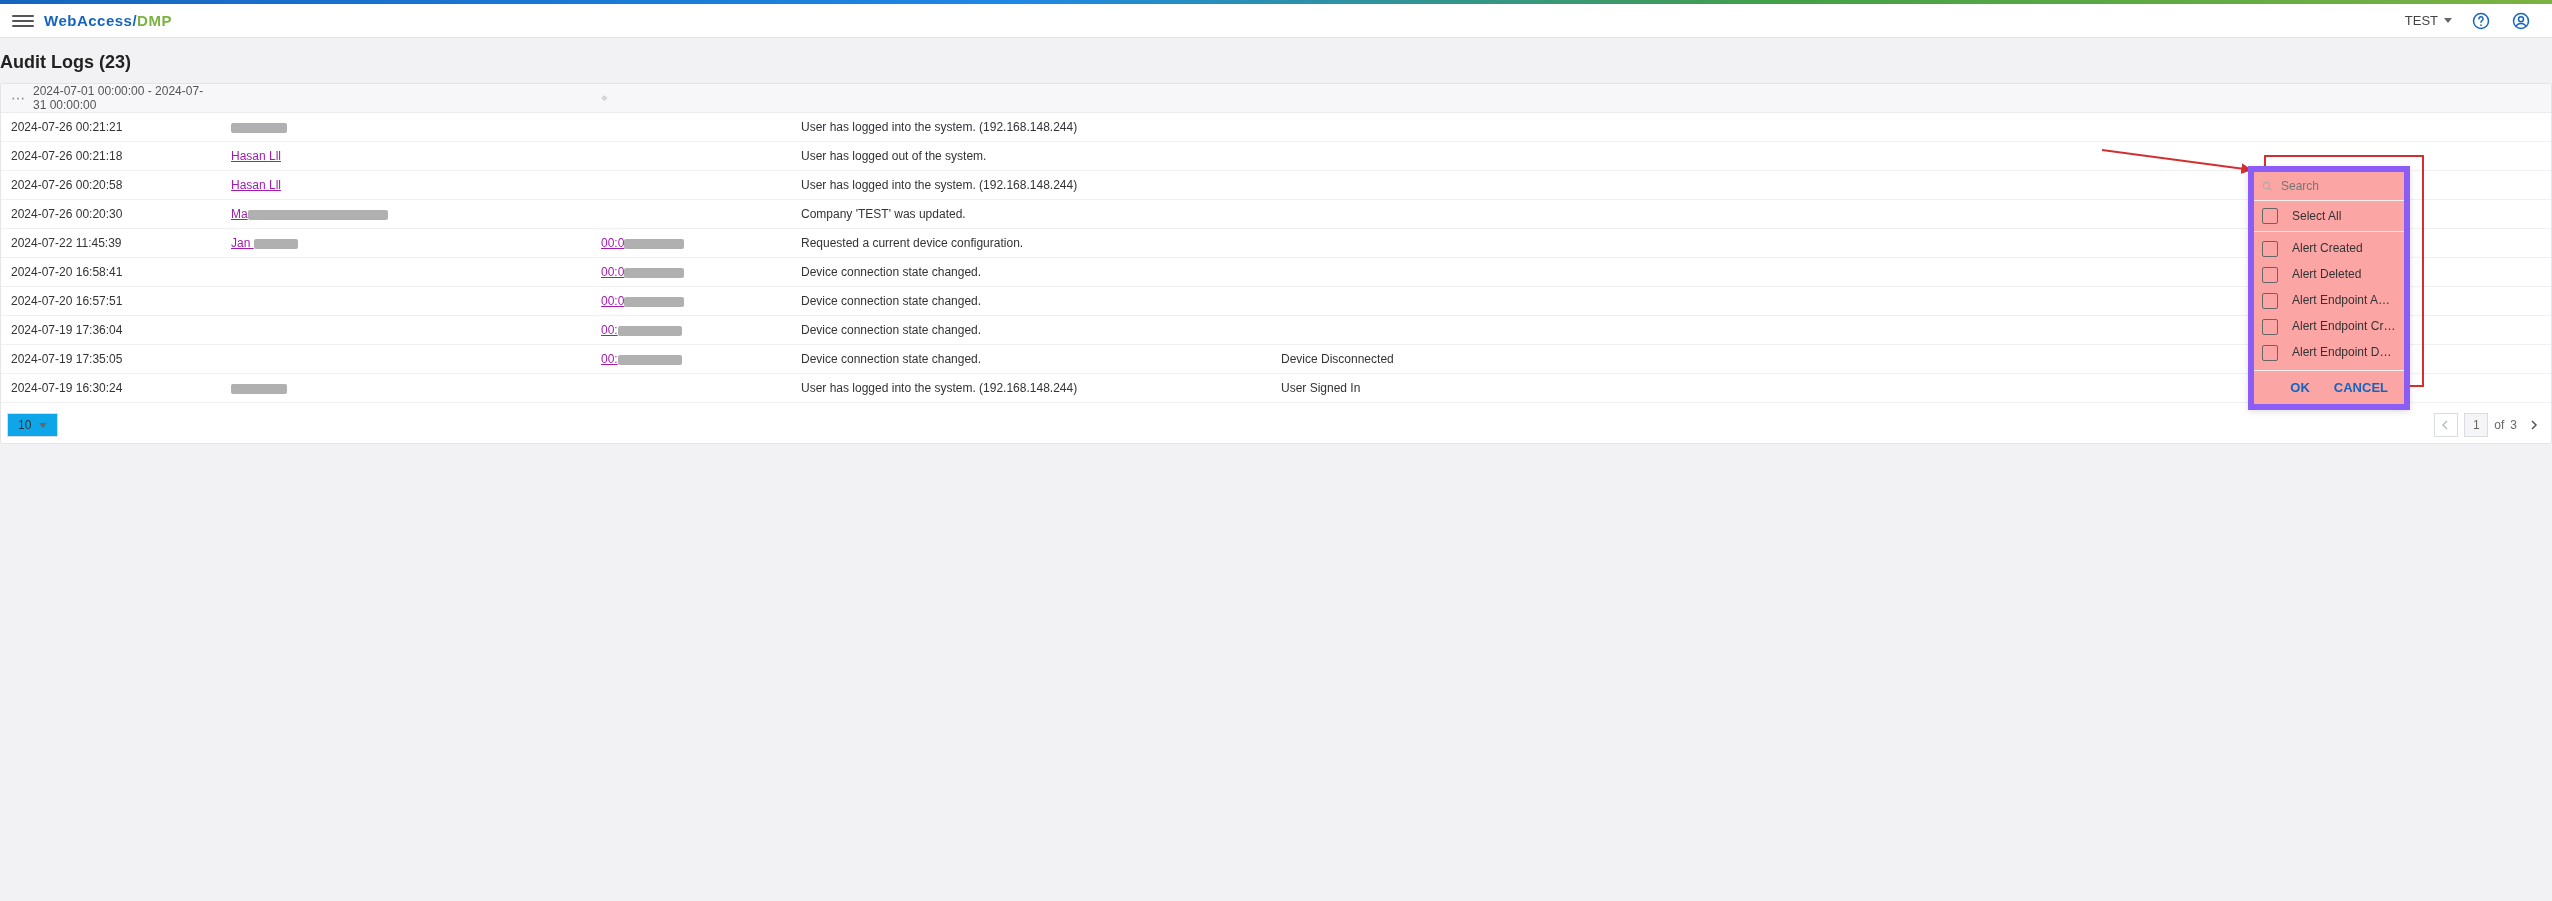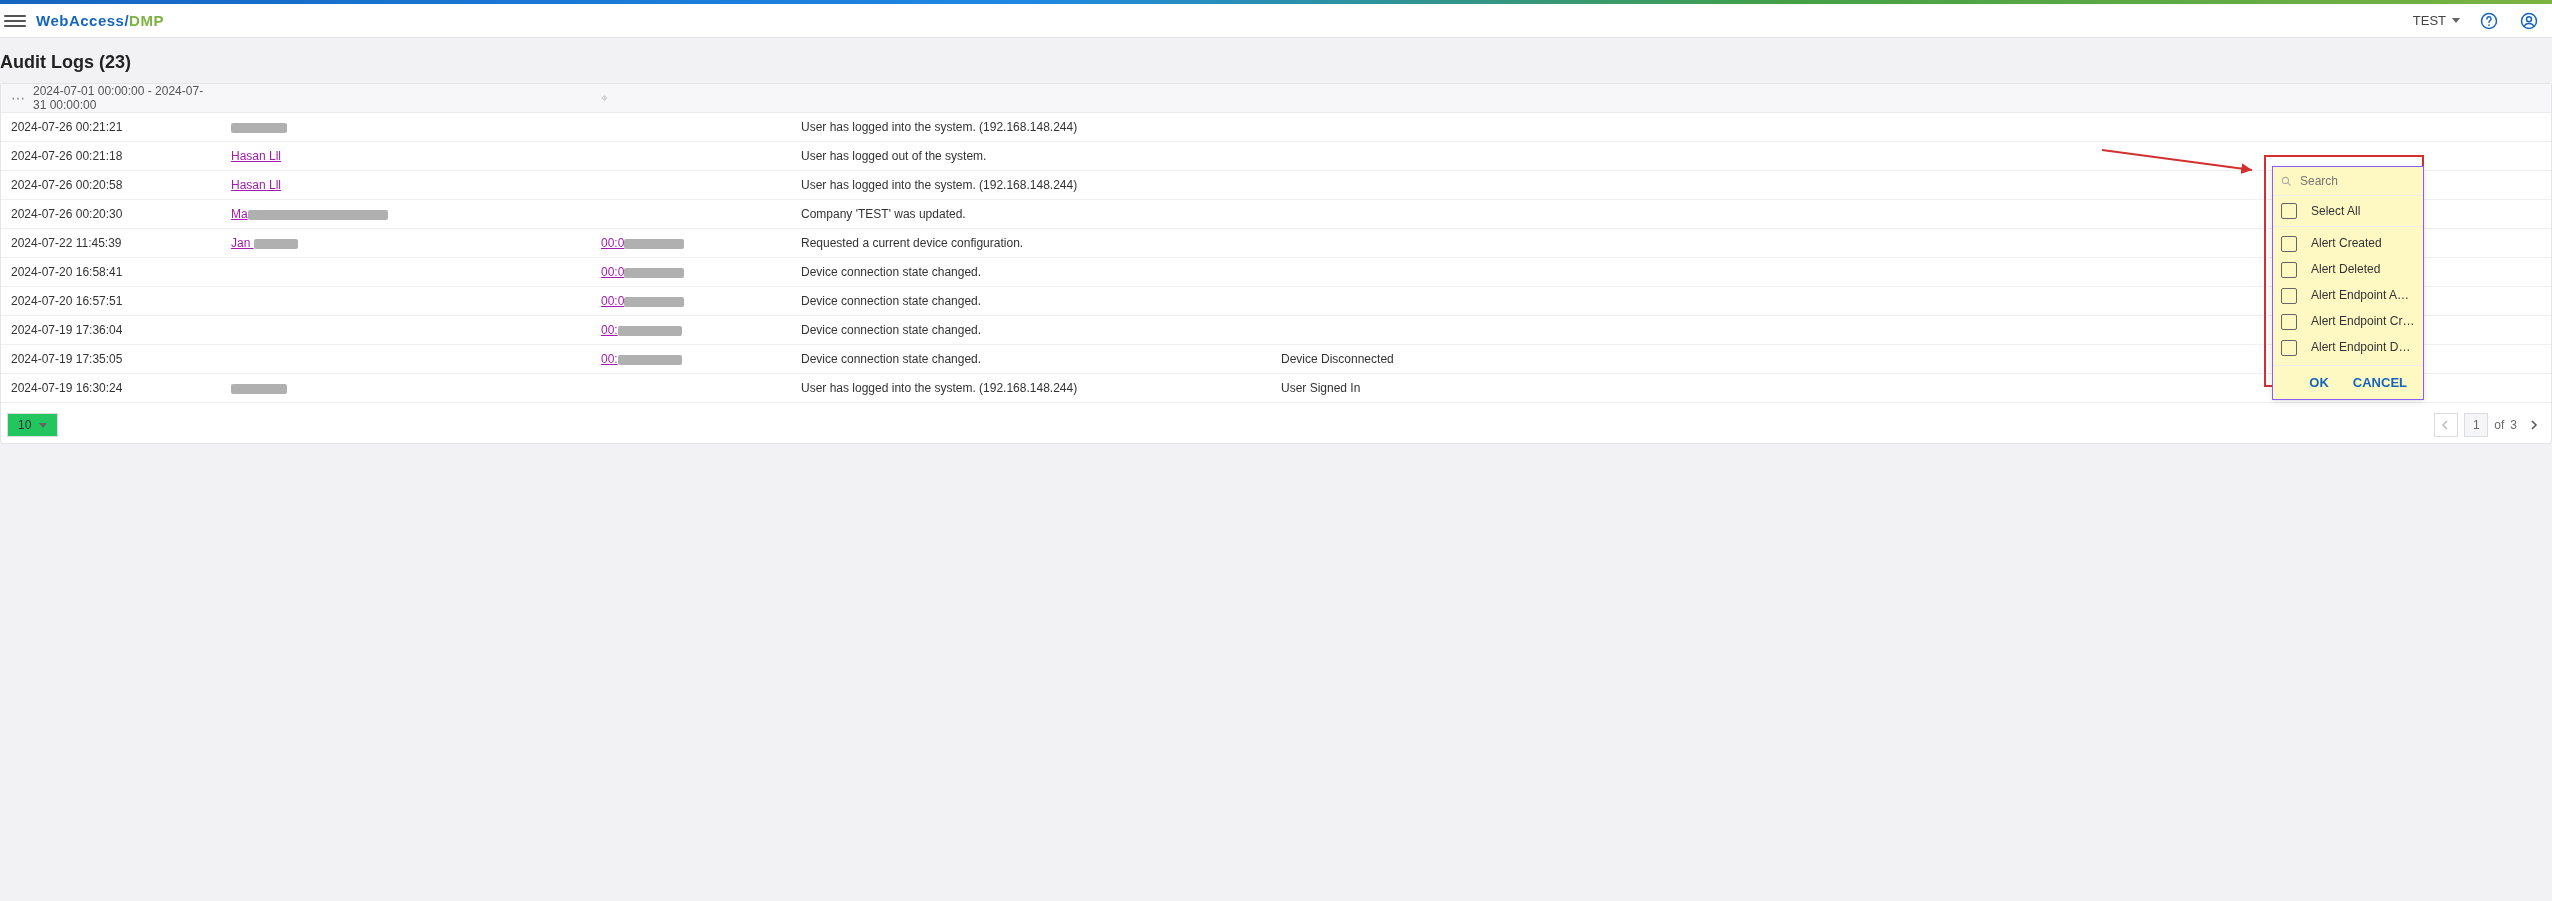--- a/index.html
+++ b/index.html
@@ -1,17 +1,17 @@
 <!DOCTYPE html>
 <html><head>
 <meta charset="utf-8">
 <style>
 html,body{margin:0;padding:0;font-family:Arial,Helvetica,sans-serif;background:#f2f2f4;color:#333;font-size:12.5px}
 .topbar-gradient{height:4px;background:linear-gradient(90deg,#1565c0 0%,#1e88e5 40%,#43a047 70%,#7cb342 100%)}
-.topbar{height:33px;background:#fff;display:flex;align-items:center;padding:0 4px;border-bottom:1px solid #e0e0e0;justify-content:space-between}
+.topbar{height:33px;background:#fff;display:flex;align-items:center;padding:0 12px;border-bottom:1px solid #e0e0e0;justify-content:space-between}
 .topbar-left{display:flex;align-items:center;gap:10px}
 .hamburger{width:22px;height:22px;display:flex;flex-direction:column;justify-content:center;gap:3px;cursor:pointer}
 .hamburger span{height:2px;background:#555;border-radius:1px}
 .logo{font-weight:bold;font-size:15px;color:#1565c0;letter-spacing:.5px}
 .logo .dmp{color:#7cb342}
 .topbar-right{display:flex;align-items:center;gap:18px;padding-right:8px}
 .user-drop{display:flex;align-items:center;gap:6px;cursor:pointer;color:#444;font-size:13px}
 .icon-btn{width:22px;height:22px;display:flex;align-items:center;justify-content:center;color:#1565c0;cursor:pointer}
 .icon-btn svg{width:20px;height:20px}
 .page{padding:10px 0}
@@ -20,26 +20,26 @@
 .thead,.trow{display:grid;grid-template-columns:220px 370px 200px 480px 260px;align-items:center}
 .thead{height:32px;font-size:12px;color:#666;border-bottom:1px solid #ececf0}
 .thead .th{padding:0 10px;display:flex;align-items:center;gap:4px}
 .filter-row{background:#f7f7f9;height:28px;display:grid;grid-template-columns:220px 370px 200px 480px 260px;align-items:center;border-bottom:1px solid #ececf0;font-size:12px;color:#555}
 .filter-row .fc{padding:0 10px;display:flex;align-items:center;gap:6px}
 .trow{height:28px;font-size:12px;border-bottom:1px solid #f0f0f3}
 .trow .td{padding:0 10px;white-space:nowrap;overflow:hidden;text-overflow:ellipsis}
 .link{color:#a21caf;text-decoration:underline;cursor:pointer}
 .redact{display:inline-block;background:#b0b0b0;height:10px;border-radius:2px;vertical-align:middle}
 .footer{display:flex;align-items:center;justify-content:space-between;padding:10px 6px 6px 6px}
-.page-size{background:#22c55e;border:1px solid #d9dde0;padding:4px 10px;font-size:12px;display:flex;align-items:center;gap:8px;cursor:pointer}
+.page-size{background:#0ea5e9;border:1px solid #d9dde0;padding:4px 10px;font-size:12px;display:flex;align-items:center;gap:8px;cursor:pointer}
 .page-nav{display:flex;align-items:center;gap:6px;color:#666;font-size:12px}
 .page-nav .sq{width:22px;height:22px;display:flex;align-items:center;justify-content:center;border:1px solid #d9dde0;background:#fff;cursor:pointer}
 .page-nav .sq.cur{background:#f5f5f7}
 
-.popup{position:absolute;top:128px;right:128px;width:150px;background:#fef9c3;border:1px solid #8b5cf6;box-shadow:0 2px 6px rgba(0,0,0,.12);z-index:10;font-size:12px}
+.popup{position:absolute;top:128px;right:142px;width:150px;background:#fca5a5;border:6px solid #8b5cf6;box-shadow:0 2px 6px rgba(0,0,0,.12);z-index:10;font-size:12px}
 .popup .search{display:flex;align-items:center;gap:6px;padding:6px 8px;border-bottom:1px solid #eee;color:#888}
 .popup .search input{border:none;outline:none;font-size:12px;width:100%;background:transparent}
 .popup .sel-all{display:flex;align-items:center;gap:14px;padding:7px 8px;border-bottom:1px solid #eee}
 .popup .opts{padding:4px 0}
 .popup .opt{display:flex;align-items:flex-start;gap:14px;padding:5px 8px}
 .popup .opt span{white-space:nowrap;overflow:hidden;text-overflow:ellipsis}
 .popup .btns{display:flex;justify-content:flex-end;gap:12px;padding:8px 10px;border-top:1px solid #eee}
 .popup .btns button{background:none;border:none;color:#1565c0;font-weight:700;font-size:13px;cursor:pointer}
 .cb{width:14px;height:14px;border:1.5px solid #666;border-radius:2px;flex-shrink:0;cursor:pointer}
 .red-box{position:absolute;top:117px;right:128px;width:156px;height:228px;border:2.5px solid #d32f2f;z-index:9;pointer-events:none}

